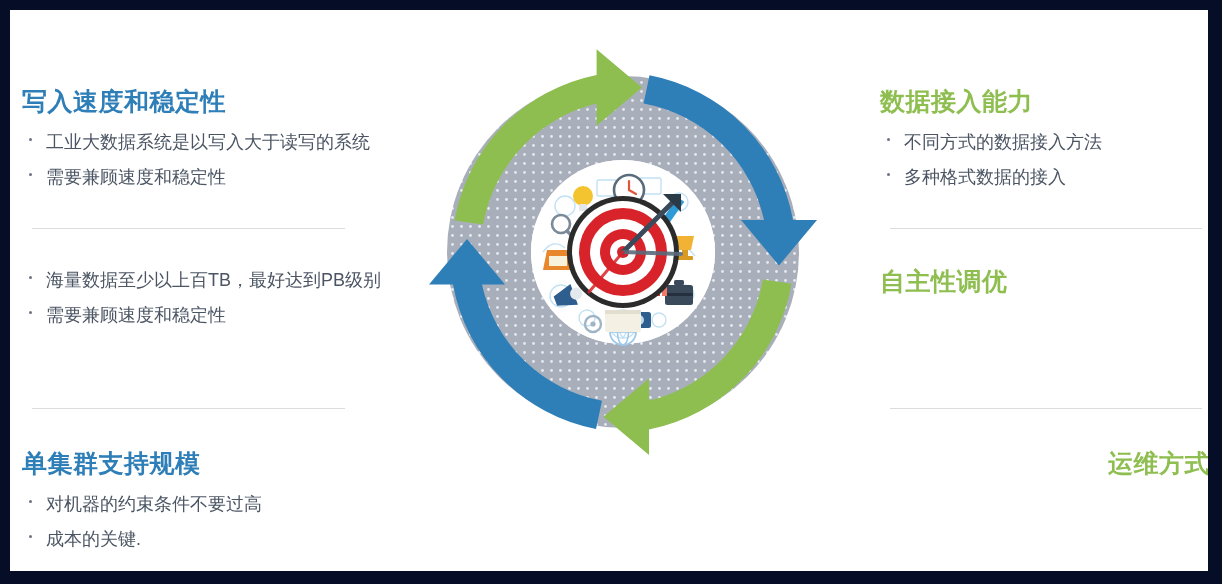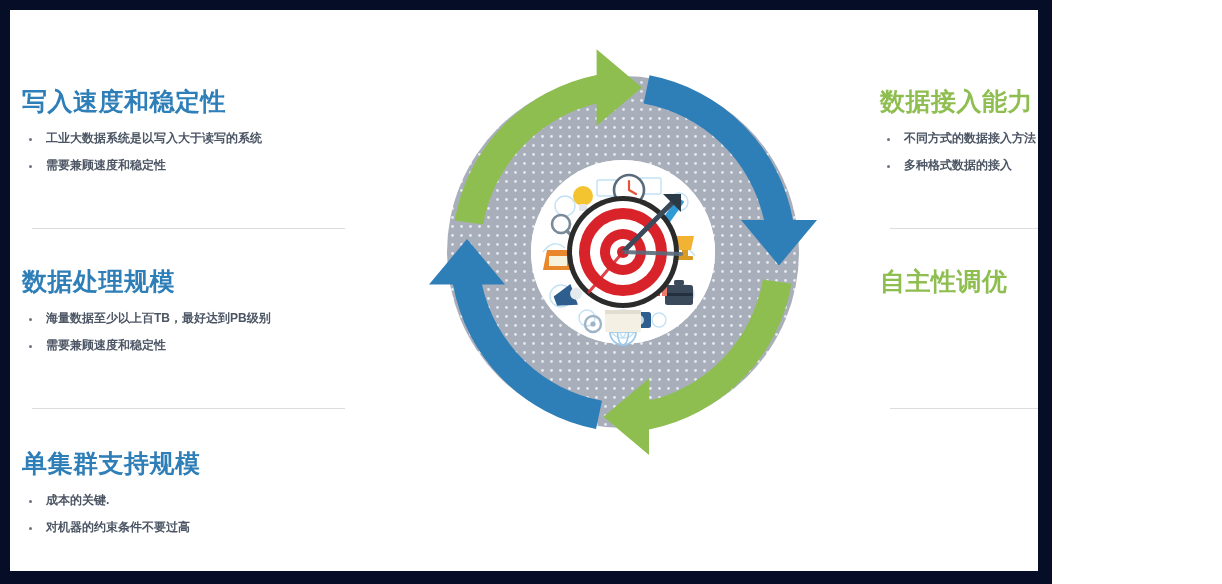--- a/index.html
+++ b/index.html
@@ -5,21 +5,21 @@
   html, body {
     margin: 0;
     padding: 0;
     background: #ffffff;
   }
   body {
     font-family: "Liberation Sans", "DejaVu Sans", sans-serif;
   }
   .slide {
     position: relative;
-    width: 1052px;
+    width: 1222px;
     height: 584px;
     background: #e5e5e5;
     box-sizing: border-box;
     border-left: 10px solid #060D26;
     border-top: 10px solid #060D26;
     border-right: 14px solid #060D26;
     border-bottom: 13px solid #060D26;
     overflow: hidden;
   }
   .canvas {
@@ -45,25 +45,24 @@
 
   ul.bullets {
     list-style: none;
     margin: 0;
     padding: 0;
   }
   ul.bullets li {
     position: relative;
     padding-left: 24px;
     margin-bottom: 11px;
-    font-size: 12px;
+    font-size: 18px;
     line-height: 1.35;
     color: #4B5563;
     white-space: nowrap;
-    font-weight: bold;
   }
   ul.bullets li:before {
     content: "";
     position: absolute;
     left: 7px;
     top: 8px;
     width: 3px;
     height: 3px;
     background: #6B7280;
     border-radius: 50%;
@@ -97,34 +96,33 @@
       <h2 class="block-title title-blue">写入速度和稳定性</h2>
       <ul class="bullets">
         <li>工业大数据系统是以写入大于读写的系统</li>
         <li>需要兼顾速度和稳定性</li>
       </ul>
     </div>
 
     <div class="divider left" style="top:218px;"></div>
 
     <div class="block col-left" style="top:258px;">
-      <h2 class="block-title title-blue">数据处理规模</h2>
       <ul class="bullets">
         <li>海量数据至少以上百TB，最好达到PB级别</li>
         <li>需要兼顾速度和稳定性</li>
       </ul>
     </div>
 
     <div class="divider left" style="top:398px;"></div>
 
     <div class="block col-left" style="top:440px;">
       <h2 class="block-title title-blue">单集群支持规模</h2>
       <ul class="bullets">
+        <li>对机器的约束条件不要过高</li>
         <li>成本的关键.</li>
-        <li>对机器的约束条件不要过高</li>
       </ul>
     </div>
 
     <div class="block col-right" style="top:78px;">
       <h2 class="block-title title-green">数据接入能力</h2>
       <ul class="bullets">
         <li>不同方式的数据接入方法</li>
         <li>多种格式数据的接入</li>
       </ul>
     </div>

